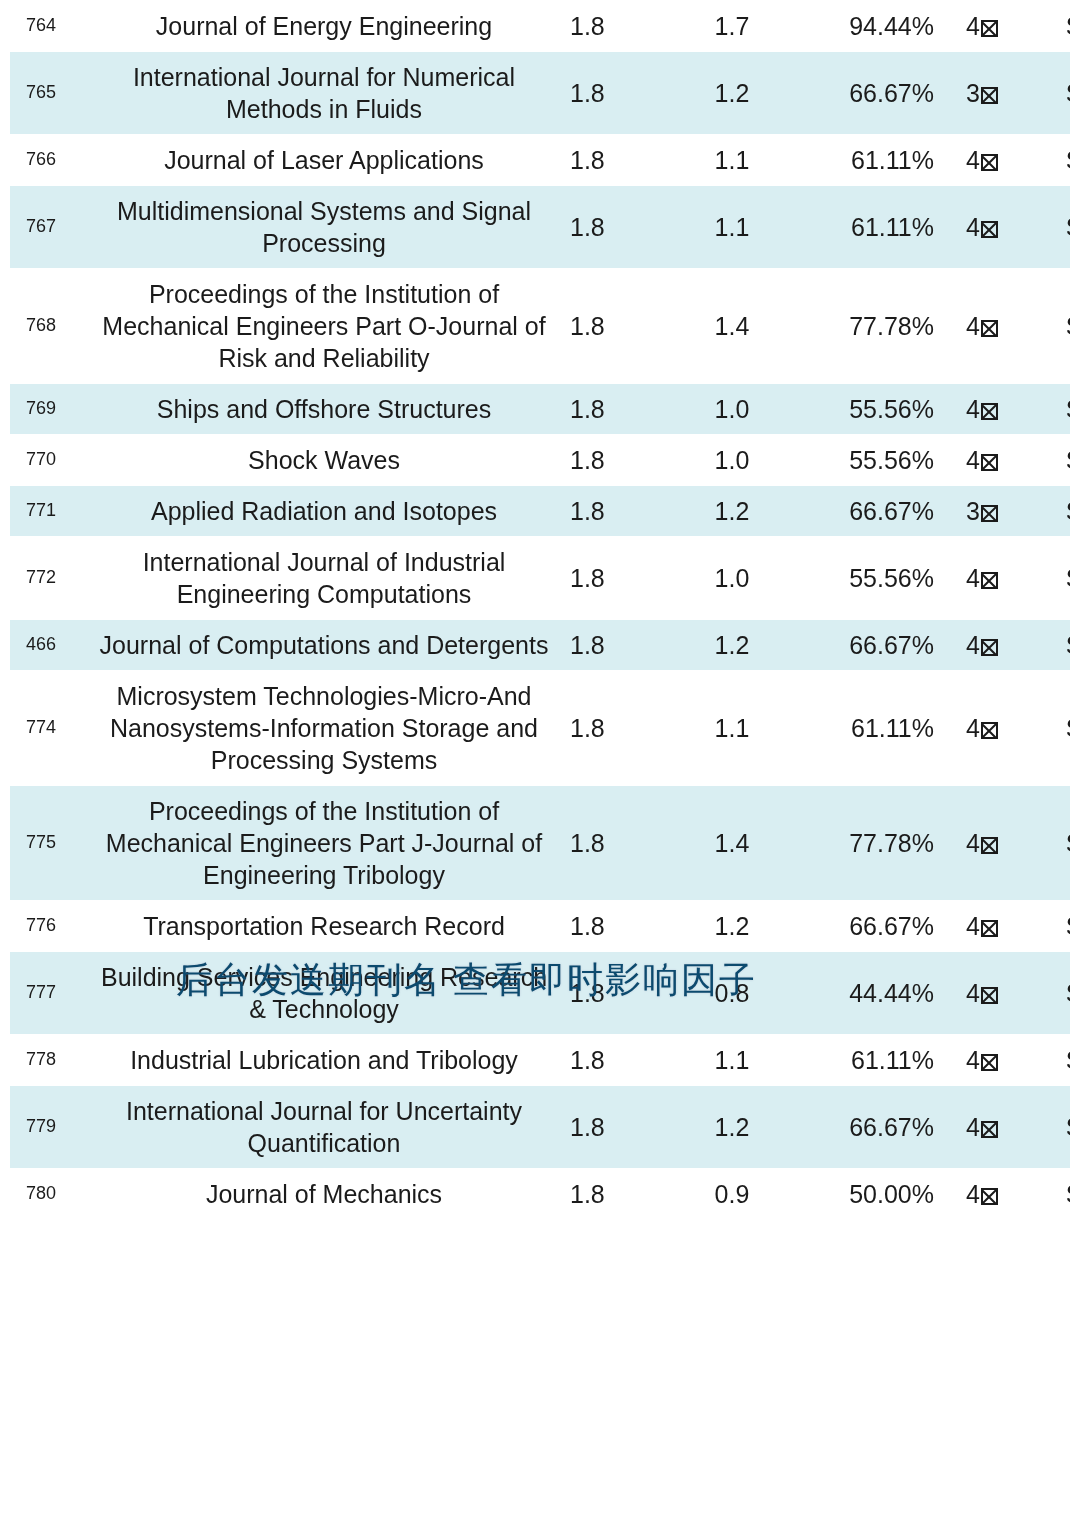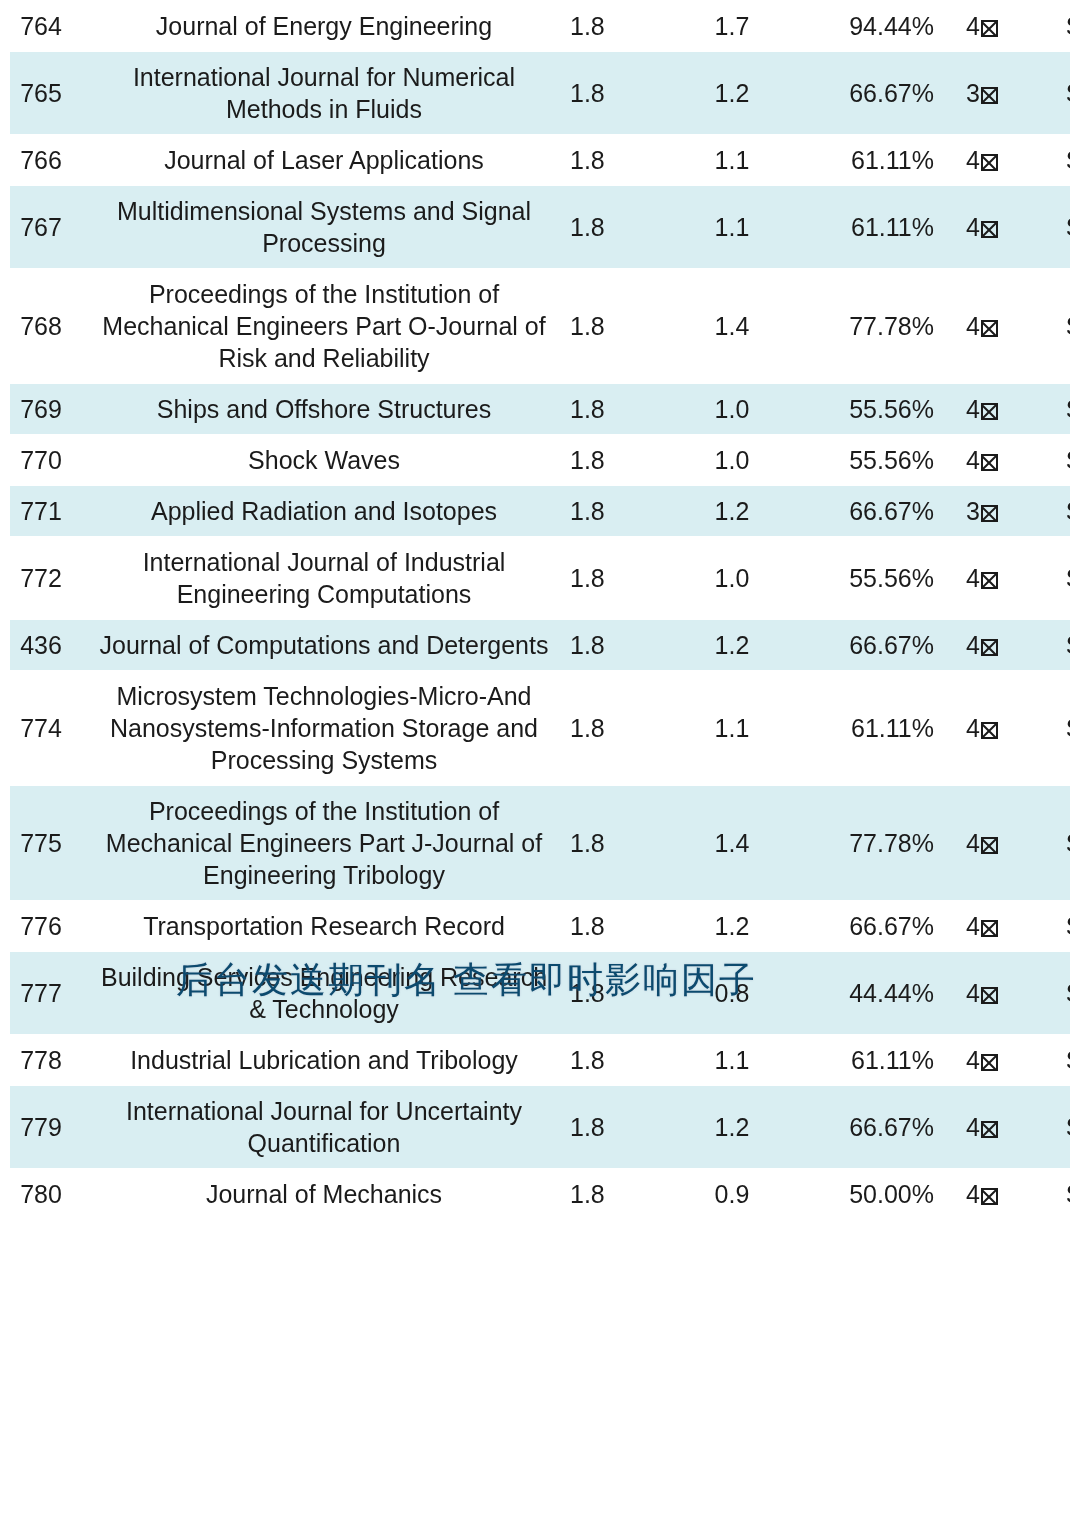--- a/index.html
+++ b/index.html
@@ -33,21 +33,21 @@
   td {
     vertical-align: middle;
     font-size: 25px;
     color: #1b1b1b;
     padding: 9px 0;
     line-height: 1.28;
   }
   td.rank {
     width: 62px;
     text-align: center;
-    font-size: 25px;
+    font-size: 18px;
     padding-right: 4px;
   }
   td.name {
     width: 468px;
     text-align: center;
     padding-left: 14px;
     padding-right: 12px;
   }
   td.if {
     width: 108px;
@@ -226,21 +226,21 @@
         <tr class="plain">
           <td class="rank">772</td>
           <td class="name">International Journal of Industrial Engineering Computations</td>
           <td class="if">1.8</td>
           <td class="cs">1.0</td>
           <td class="pct">55.56%</td>
           <td class="quartile"><span>4</span><span class="q-box"></span></td>
           <td class="index">SCIE</td>
         </tr>
         <tr class="alt">
-          <td class="rank">436</td>
+          <td class="rank">466</td>
           <td class="name">Journal of Computations and Detergents</td>
           <td class="if">1.8</td>
           <td class="cs">1.2</td>
           <td class="pct">66.67%</td>
           <td class="quartile"><span>4</span><span class="q-box"></span></td>
           <td class="index">SCIE</td>
         </tr>
         <tr class="plain">
           <td class="rank">774</td>
           <td class="name">Microsystem Technologies-Micro-And Nanosystems-Information Storage and Processing Systems</td>

